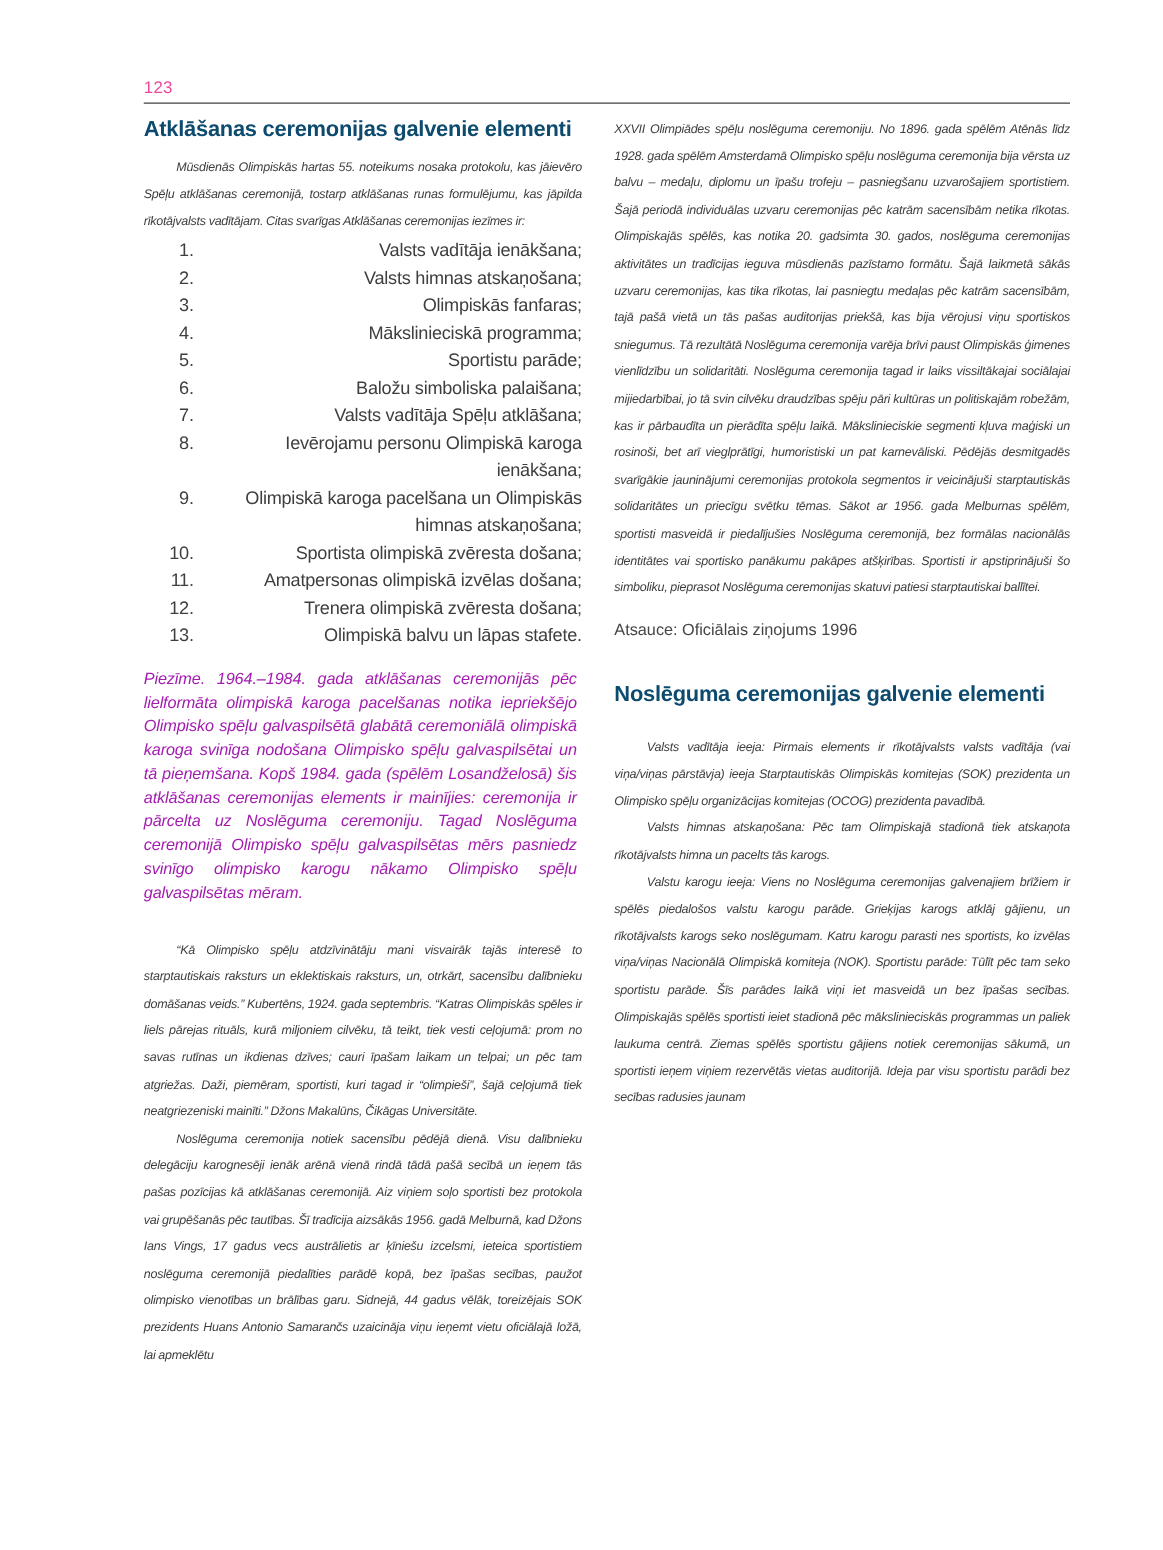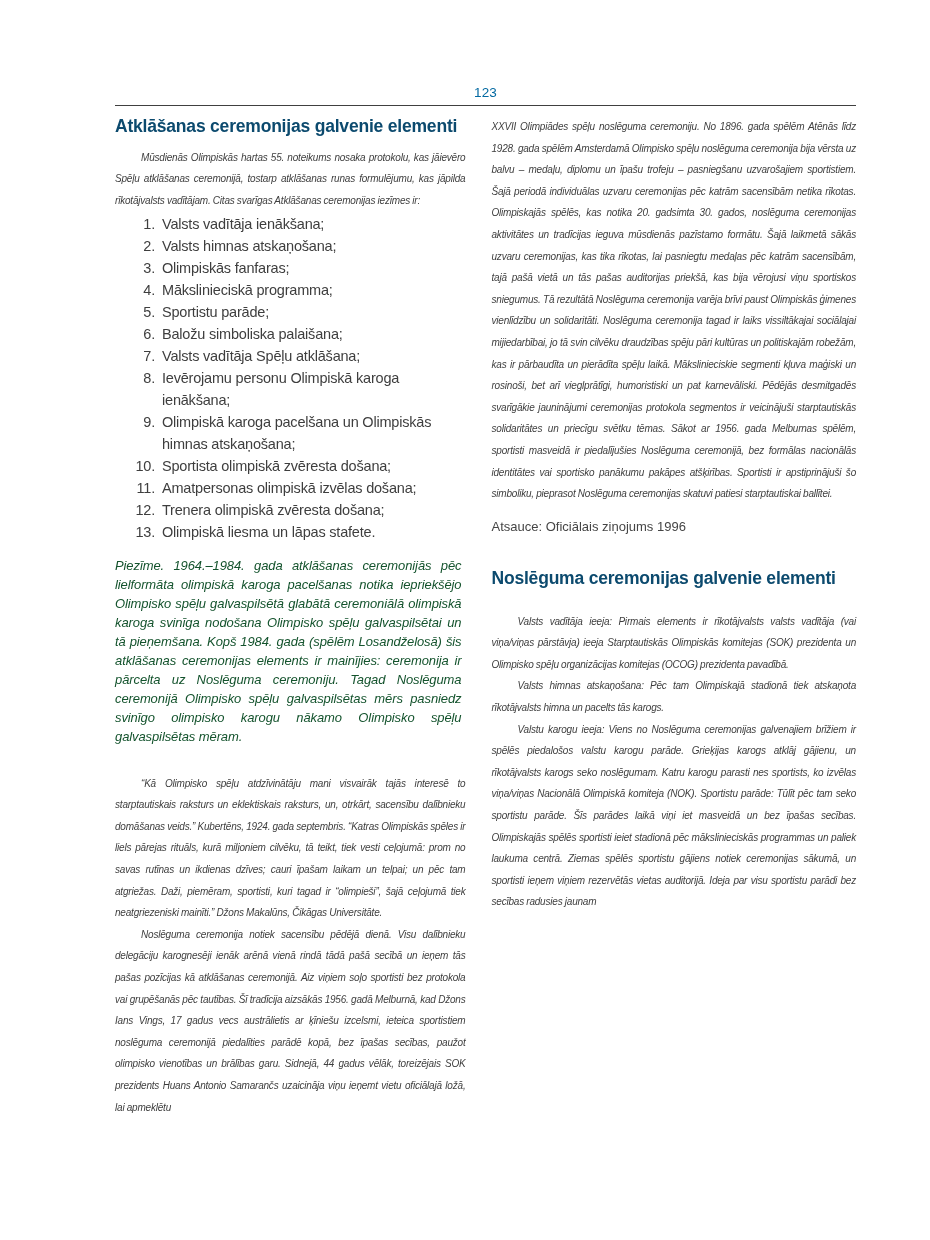--- a/index.html
+++ b/index.html
@@ -12,26 +12,25 @@
     width: 930px;
     height: 1240px;
     background: #ffffff;
     overflow: hidden;
     font-family: "Liberation Sans", sans-serif;
     color: #3e3e3e;
     box-sizing: border-box;
     padding: 62px 74px 0 115px;
   }
   .page-number {
-    text-align: center;
+    text-align: left;
     font-size: 13.5px;
-    color: #0369a1;
+    color: #ec4899;
     letter-spacing: 0.2px;
     padding-bottom: 5px;
-    margin-top: 23px;
   }
   .header-rule {
     border: none;
     border-top: 1.6px solid #404040;
     margin: 0 0 10px 0;
   }
   .columns {
     display: grid;
     grid-template-columns: 1fr 1.04fr;
     column-gap: 26px;
@@ -53,20 +52,21 @@
     margin: 0;
     word-spacing: -0.3px;
     font-style: italic;
   }
   p.indent { text-indent: 26px; }
   ol.numbered-list {
     list-style: none;
     counter-reset: item;
     margin: 1px 0 13px 0;
     padding: 0 0 0 16px;
+    text-align: right;
   }
   ol.numbered-list li {
     counter-increment: item;
     position: relative;
     padding-left: 31px;
     font-size: 14.5px;
     line-height: 22px;
     letter-spacing: -0.2px;
   }
   ol.numbered-list li::before {
@@ -75,21 +75,21 @@
     left: 0;
     width: 24px;
     text-align: right;
   }
   p.note-text {
     font-style: italic;
     font-size: 13px;
     line-height: 19px;
     letter-spacing: -0.1px;
     text-align: justify;
-    color: #14532d;
+    color: #a21caf;
     margin: 0 4px 27px 0;
   }
   p.reference-text {
     font-size: 13px;
     line-height: 19px;
     color: #454545;
     margin: 12px 0 0 0;
   }
   .right-heading { margin: 32px 0 21px 0 !important; }
   .closing-section-heading { margin-top: 2px; }
@@ -113,21 +113,21 @@
         <li>Olimpiskās fanfaras;</li>
         <li>Mākslinieciskā programma;</li>
         <li>Sportistu parāde;</li>
         <li>Baložu simboliska palaišana;</li>
         <li>Valsts vadītāja Spēļu atklāšana;</li>
         <li>Ievērojamu personu Olimpiskā karoga ienākšana;</li>
         <li>Olimpiskā karoga pacelšana un Olimpiskās himnas atskaņošana;</li>
         <li>Sportista olimpiskā zvēresta došana;</li>
         <li>Amatpersonas olimpiskā izvēlas došana;</li>
         <li>Trenera olimpiskā zvēresta došana;</li>
-        <li>Olimpiskā liesma un lāpas stafete.</li>
+        <li>Olimpiskā balvu un lāpas stafete.</li>
       </ol>
       <p class="note-text">Piezīme. 1964.–1984. gada atklāšanas ceremonijās pēc lielformāta olimpiskā karoga pacelšanas notika iepriekšējo Olimpisko spēļu galvaspilsētā glabātā ceremoniālā olimpiskā karoga svinīga nodošana Olimpisko spēļu galvaspilsētai un tā pieņemšana. Kopš 1984. gada (spēlēm Losandželosā) šis atklāšanas ceremonijas elements ir mainījies: ceremonija ir pārcelta uz Noslēguma ceremoniju. Tagad Noslēguma ceremonijā Olimpisko spēļu galvaspilsētas mērs pasniedz svinīgo olimpisko karogu nākamo Olimpisko spēļu galvaspilsētas mēram.</p>
       <p class="body-text indent">“Kā Olimpisko spēļu atdzīvinātāju mani visvairāk tajās interesē to starptautiskais raksturs un eklektiskais raksturs, un, otrkārt, sacensību dalībnieku domāšanas veids.” Kubertēns, 1924. gada septembris. “Katras Olimpiskās spēles ir liels pārejas rituāls, kurā miljoniem cilvēku, tā teikt, tiek vesti ceļojumā: prom no savas rutīnas un ikdienas dzīves; cauri īpašam laikam un telpai; un pēc tam atgriežas. Daži, piemēram, sportisti, kuri tagad ir “olimpieši”, šajā ceļojumā tiek neatgriezeniski mainīti.” Džons Makalūns, Čikāgas Universitāte.</p>
       <p class="body-text indent">Noslēguma ceremonija notiek sacensību pēdējā dienā. Visu dalībnieku delegāciju karognesēji ienāk arēnā vienā rindā tādā pašā secībā un ieņem tās pašas pozīcijas kā atklāšanas ceremonijā. Aiz viņiem soļo sportisti bez protokola vai grupēšanās pēc tautības. Šī tradīcija aizsākās 1956. gadā Melburnā, kad Džons Ians Vings, 17 gadus vecs austrālietis ar ķīniešu izcelsmi, ieteica sportistiem noslēguma ceremonijā piedalīties parādē kopā, bez īpašas secības, paužot olimpisko vienotības un brālības garu. Sidnejā, 44 gadus vēlāk, toreizējais SOK prezidents Huans Antonio Samarančs uzaicināja viņu ieņemt vietu oficiālajā ložā, lai apmeklētu</p>
     </div>
 
     <div class="col col-right">
       <p class="body-text">XXVII Olimpiādes spēļu noslēguma ceremoniju. No 1896. gada spēlēm Atēnās līdz 1928. gada spēlēm Amsterdamā Olimpisko spēļu noslēguma ceremonija bija vērsta uz balvu – medaļu, diplomu un īpašu trofeju – pasniegšanu uzvarošajiem sportistiem. Šajā periodā individuālas uzvaru ceremonijas pēc katrām sacensībām netika rīkotas. Olimpiskajās spēlēs, kas notika 20. gadsimta 30. gados, noslēguma ceremonijas aktivitātes un tradīcijas ieguva mūsdienās pazīstamo formātu. Šajā laikmetā sākās uzvaru ceremonijas, kas tika rīkotas, lai pasniegtu medaļas pēc katrām sacensībām, tajā pašā vietā un tās pašas auditorijas priekšā, kas bija vērojusi viņu sportiskos sniegumus. Tā rezultātā Noslēguma ceremonija varēja brīvi paust Olimpiskās ģimenes vienlīdzību un solidaritāti. Noslēguma ceremonija tagad ir laiks vissiltākajai sociālajai mijiedarbībai, jo tā svin cilvēku draudzības spēju pāri kultūras un politiskajām robežām, kas ir pārbaudīta un pierādīta spēļu laikā. Mākslinieciskie segmenti kļuva maģiski un rosinoši, bet arī vieglprātīgi, humoristiski un pat karnevāliski. Pēdējās desmitgadēs svarīgākie jauninājumi ceremonijas protokola segmentos ir veicinājuši starptautiskās solidaritātes un priecīgu svētku tēmas. Sākot ar 1956. gada Melburnas spēlēm, sportisti masveidā ir piedalījušies Noslēguma ceremonijā, bez formālas nacionālās identitātes vai sportisko panākumu pakāpes atšķirības. Sportisti ir apstiprinājuši šo simboliku, pieprasot Noslēguma ceremonijas skatuvi patiesi starptautiskai ballītei.</p>
       <p class="reference-text">Atsauce: Oficiālais ziņojums 1996</p>
       <h2 class="section-heading right-heading">Noslēguma ceremonijas galvenie elementi</h2>

